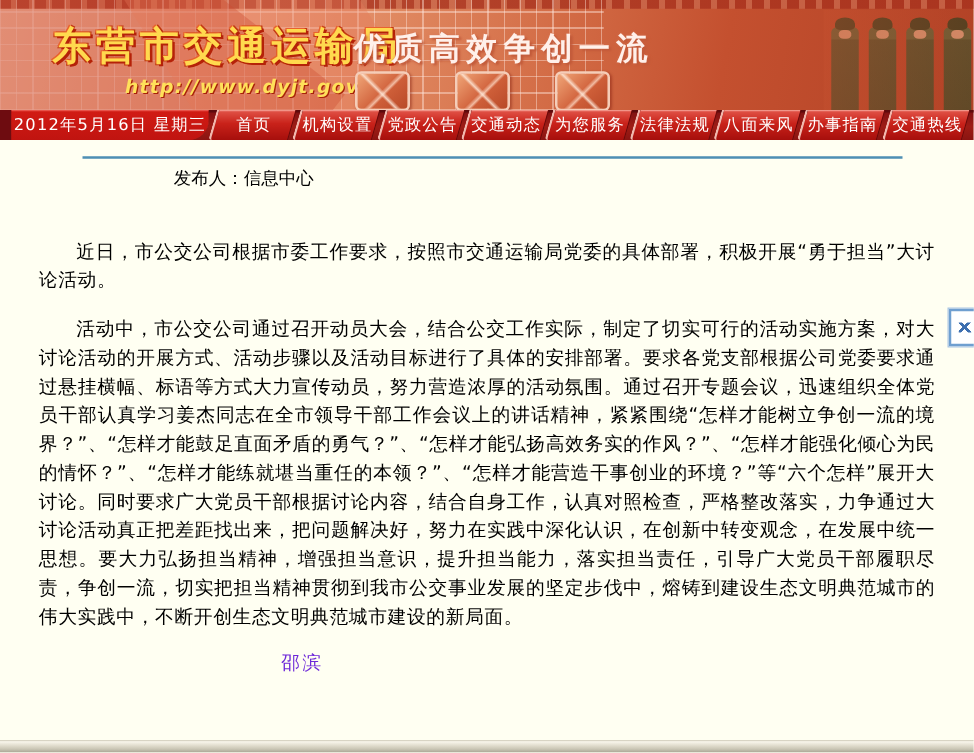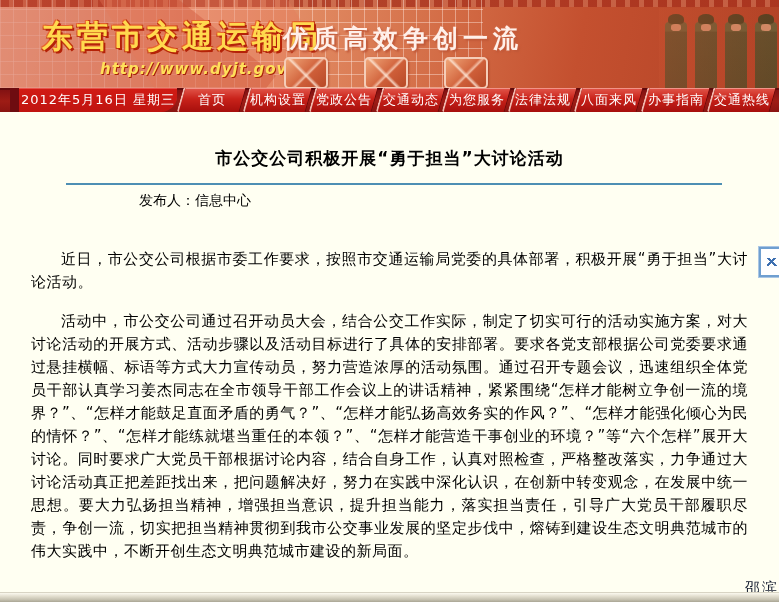--- a/index.html
+++ b/index.html
@@ -70,21 +70,20 @@
     position:absolute;left:0;top:88px;width:779px;height:24px;
     background:linear-gradient(#7d1012,#9e1c15 55%,#8a1411);display:flex;
   }
   .navbar:before{content:"";position:absolute;left:0;top:0;width:100%;height:2px;background:#5e0a0c;}
   .date-block{
     position:relative;flex:0 0 158px;height:100%;
     background:linear-gradient(#d21b14,#c01410);
     border-left:9px solid #6e0c10;border-radius:0 0 16px 0;
     display:flex;align-items:center;justify-content:center;
     box-shadow:inset 0 1px 0 #e8534a;
-    margin-left:10px;
   }
   .date-text{color:#ffffff;font-size:13px;letter-spacing:1px;white-space:nowrap;}
   .tabs{flex:1;display:flex;height:100%;padding-right:6px;}
   .tab{
     position:relative;flex:1;margin-left:3px;height:100%;
     transform:skewX(-16deg);
     background:linear-gradient(#e2564a 0%,#c9221a 45%,#a60f0c 100%);
     border-left:2px solid #f2b8ae;border-right:1px solid #6e0a0a;
     border-radius:0 0 0 3px;cursor:pointer;
     display:flex;align-items:center;justify-content:center;
@@ -100,21 +99,21 @@
   .title-rule{height:2px;background:#4e8fb4;width:656px;margin:13px auto 0 66px;border:0;}
   .meta-row{display:flex;margin-top:7px;font-size:14px;color:#000;padding-left:44px;}
   .meta-publisher{margin-left:95px;}
   .meta-provider{margin-left:auto;margin-right:155px;}
   .body-text{margin-top:38px;}
   .body-text p{
     margin:16px 31px;font-size:15px;line-height:23px;color:#000;
     text-indent:2em;text-align:justify;letter-spacing:.5px;
   }
   .byline{
-    text-align:right;font-size:15px;color:#0f172a;
+    text-align:left;font-size:15px;color:#6d28d9;
     padding-left:225px;letter-spacing:2px;
   }
   
   .float-widget{
     position:absolute;right:-6px;top:247px;width:22px;height:26px;
     background:#ffffff;border:2px solid #6f9fd0;outline:1px solid #aac6e4;
     display:flex;align-items:center;justify-content:center;cursor:pointer;
   }
   .float-widget-glyph{width:10px;height:8px;
     background:linear-gradient(135deg,transparent 35%,#3d6fb0 35% 55%,transparent 55%),
@@ -194,21 +193,20 @@
     <div class="tab">
         <span class="tab-label">办事指南</span>
       </div>
     <div class="tab">
         <span class="tab-label">交通热线</span>
       </div>
   </div>
 </div>
 
 <div class="content">
-  <div class="article-title">市公交公司积极开展“勇于担当”大讨论活动</div>
   <hr class="title-rule">
   <div class="meta-row">
     <span class="meta-publisher">发布人：信息中心</span>
   </div>
   <div class="body-text">
     <p>近日，市公交公司根据市委工作要求，按照市交通运输局党委的具体部署，积极开展“勇于担当”大讨论活动。</p>
     <p>活动中，市公交公司通过召开动员大会，结合公交工作实际，制定了切实可行的活动实施方案，对大讨论活动的开展方式、活动步骤以及活动目标进行了具体的安排部署。要求各党支部根据公司党委要求通过悬挂横幅、标语等方式大力宣传动员，努力营造浓厚的活动氛围。通过召开专题会议，迅速组织全体党员干部认真学习姜杰同志在全市领导干部工作会议上的讲话精神，紧紧围绕“怎样才能树立争创一流的境界？”、“怎样才能鼓足直面矛盾的勇气？”、“怎样才能弘扬高效务实的作风？”、“怎样才能强化倾心为民的情怀？”、“怎样才能练就堪当重任的本领？”、“怎样才能营造干事创业的环境？”等“六个怎样”展开大讨论。同时要求广大党员干部根据讨论内容，结合自身工作，认真对照检查，严格整改落实，力争通过大讨论活动真正把差距找出来，把问题解决好，努力在实践中深化认识，在创新中转变观念，在发展中统一思想。要大力弘扬担当精神，增强担当意识，提升担当能力，落实担当责任，引导广大党员干部履职尽责，争创一流，切实把担当精神贯彻到我市公交事业发展的坚定步伐中，熔铸到建设生态文明典范城市的伟大实践中，不断开创生态文明典范城市建设的新局面。</p>
   </div>
   <div class="byline">邵滨</div>
 </div>

